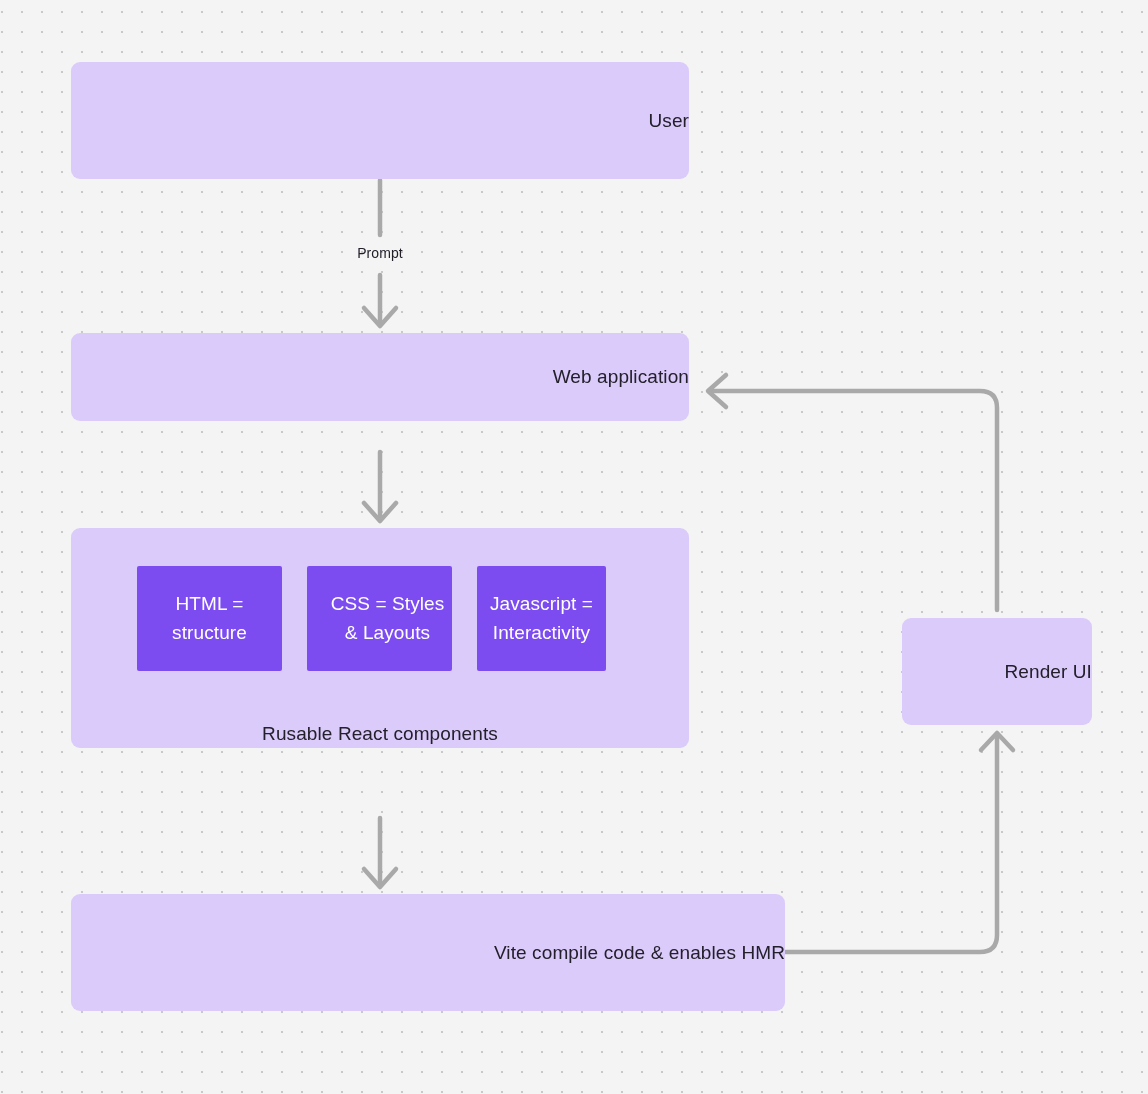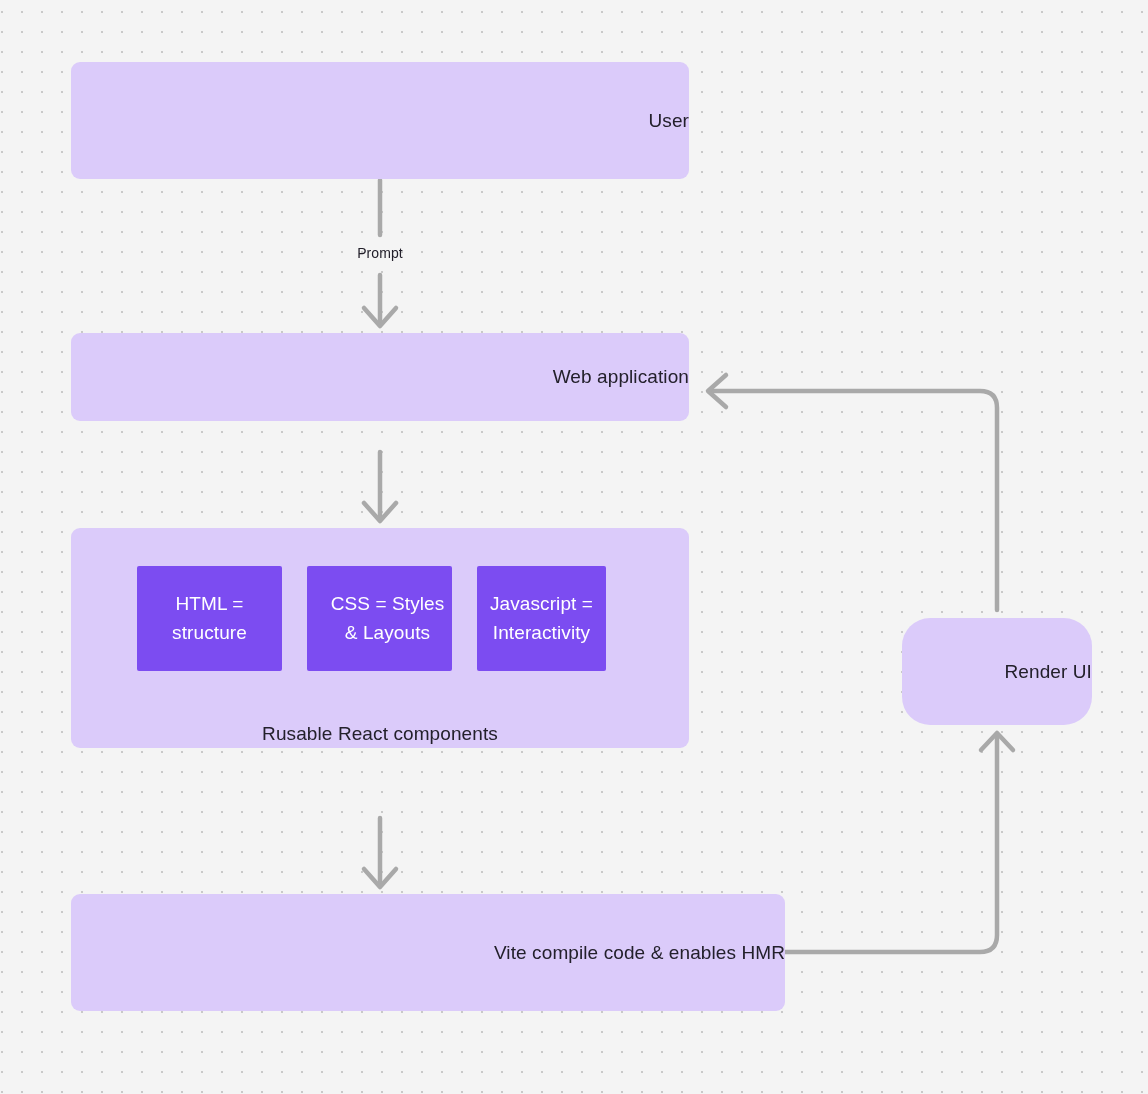--- a/index.html
+++ b/index.html
@@ -155,17 +155,17 @@
     <div>
       <div>Javascript =</div>
       <div>Interactivity</div>
     </div>
   </div>
 
   <div class="node" style="left:71px; top:894px; width:714px; height:117px;">
     <span>Vite compile code &amp; enables HMR</span>
   </div>
 
-  <div class="node" style="left:902px; top:618px; width:190px; height:107px;border-radius:28px;">
+  <div class="node" style="left:902px; top:618px; width:190px; height:107px;">
     <span>Render UI</span>
   </div>
 
 </div>
 
 </body></html>

